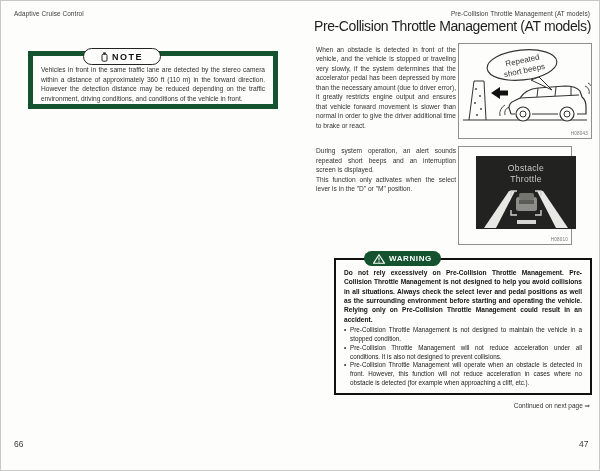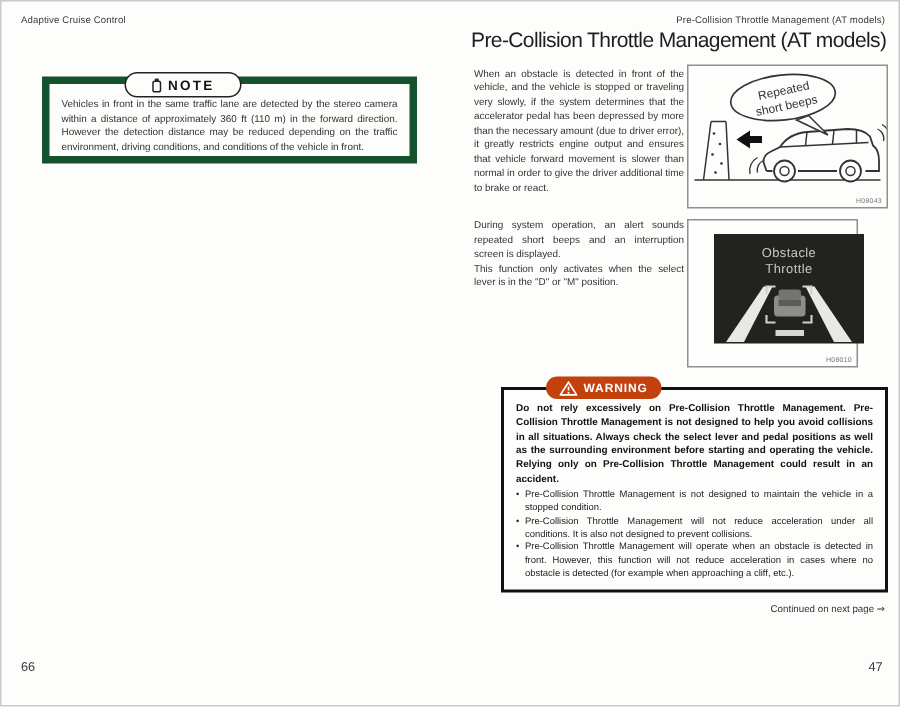--- a/index.html
+++ b/index.html
@@ -51,21 +51,21 @@
   }
   .screen .line{font-size:8.6px;color:#c9c9c6;line-height:1.25;font-weight:500;letter-spacing:.3px;}
   .screen .line:first-child{margin-top:7px;}
   
   .warn-box{
     left:333px;top:257px;width:258px;min-height:130px;
     border:2px solid #111;background:#fdfdfc;box-sizing:border-box;
   }
   .warn-badge{
     position:absolute;left:28px;top:-9px;height:15px;padding:0 9px;
-    background:#c2410c;border-radius:9px;display:flex;align-items:center;gap:4px;
+    background:#14532d;border-radius:9px;display:flex;align-items:center;gap:4px;
   }
   .warn-badge .lbl{font-size:8px;font-weight:bold;color:#fff;letter-spacing:.6px;}
   .warn-lead{
     margin:8px 8px 2px 8px;font-size:6.6px;font-weight:bold;line-height:1.42;
     text-align:justify;color:#111;
   }
   .warn-bullets{margin:2px 8px 5px 8px;}
   .warn-bullets .bitem{
     display:flex;font-size:6.3px;line-height:1.4;color:#222;text-align:justify;
   }

